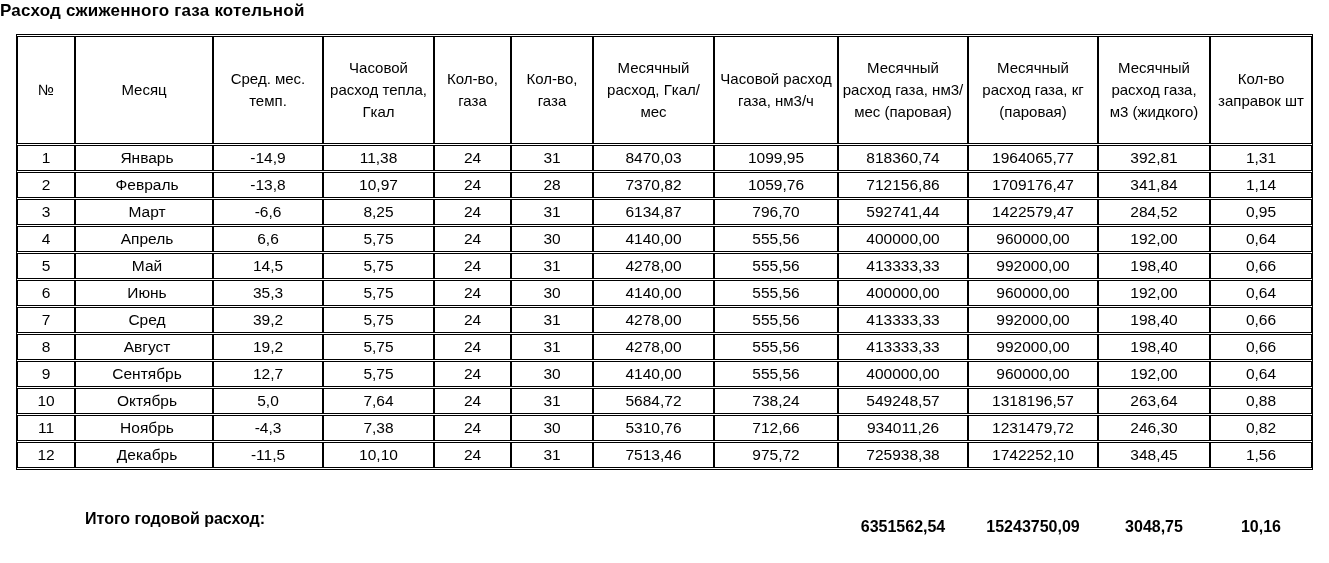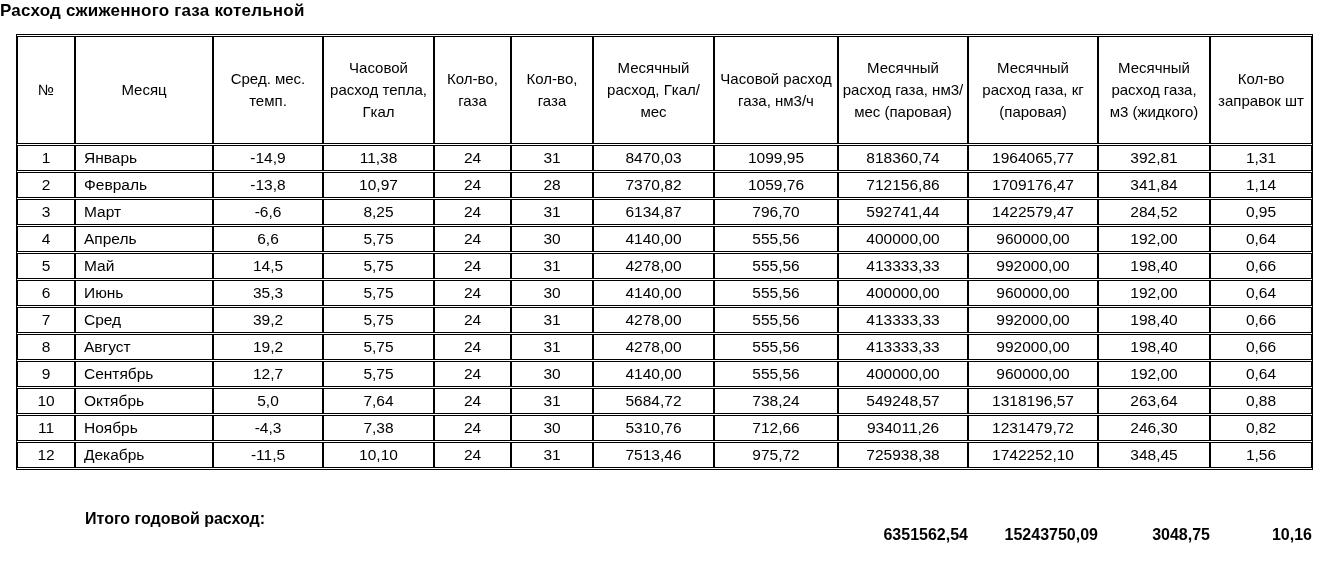--- a/index.html
+++ b/index.html
@@ -44,21 +44,21 @@
   }
   table.consumption tbody td {
     height: 26px;
     font-size: 15.5px;
     text-align: center;
     vertical-align: middle;
     padding: 0 2px;
     white-space: nowrap;
   }
   table.consumption tbody td.month {
-    text-align: left;
+    text-align: center;
     padding-left: 8px;
   }
   
   col.c1 { width: 58px; }  col.c2 { width: 138px; }
   col.c3 { width: 110px; } col.c4 { width: 111px; }
   col.c5 { width: 77px; }  col.c6 { width: 82px; }
   col.c7 { width: 121px; } col.c8 { width: 124px; }
   col.c9 { width: 130px; } col.c10 { width: 130px; }
   col.c11 { width: 112px; } col.c12 { width: 102px; }
 
@@ -67,21 +67,21 @@
     left: 17px; top: 508px;
     width: 1295px; height: 24px;
     font-size: 16px;
     font-weight: bold;
   }
   .totals-row .totals-label {
     position: absolute;
     left: 68px; top: 2px;
     white-space: nowrap;
   }
-  .totals-row .tval { position: absolute; top: 18px; text-align: right; white-space: nowrap; }
+  .totals-row .tval { position: absolute; top: 10px; text-align: center; white-space: nowrap; }
   .totals-row .tval.v1 { left: 821px; width: 130px; }
   .totals-row .tval.v2 { left: 951px; width: 130px; }
   .totals-row .tval.v3 { left: 1081px; width: 112px; }
   .totals-row .tval.v4 { left: 1193px; width: 102px; }
 </style>
 </head>
 <body>
 
 <div class="doc-title">Расход сжиженного газа котельной</div>
 

